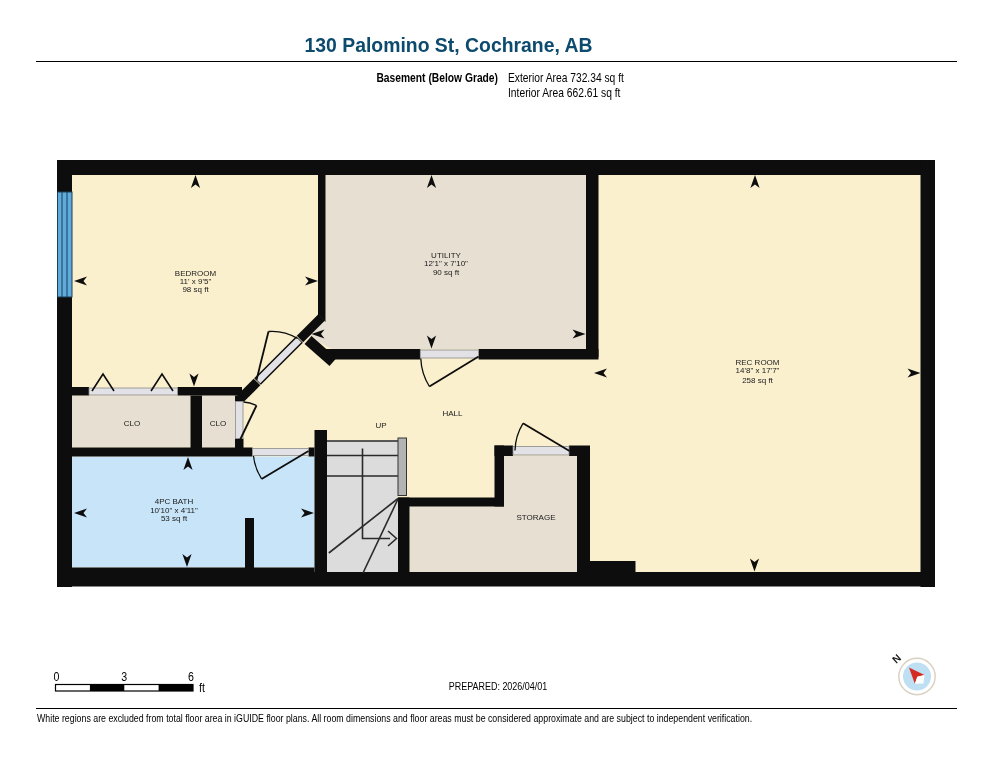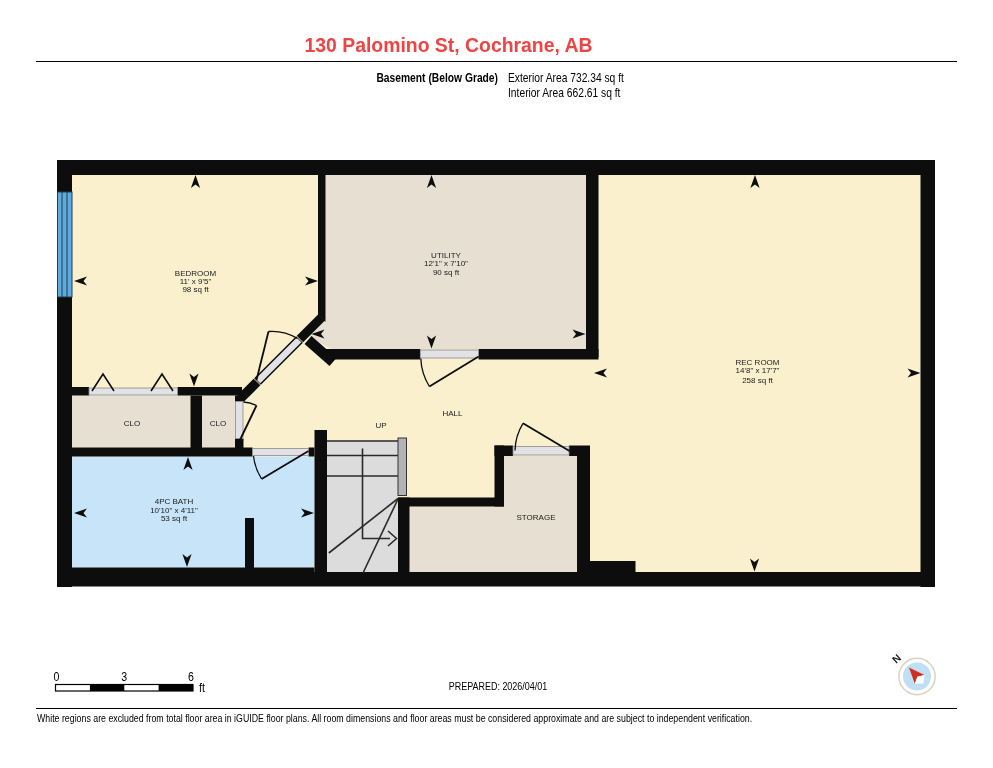--- a/index.html
+++ b/index.html
@@ -1,17 +1,17 @@
 <!DOCTYPE html>
 <html><head>
 <meta charset="utf-8">
 <style>
 html,body{margin:0;padding:0;background:#ffffff;}
 #page{position:relative;width:993px;height:768px;overflow:hidden;background:#ffffff;font-family:"Liberation Sans",sans-serif;}
-.title{position:absolute;left:0;top:34px;width:897px;text-align:center;font-size:19.4px;font-weight:bold;color:#ef4444;}
+.title{position:absolute;left:0;top:34px;width:897px;text-align:center;font-size:19.4px;font-weight:bold;color:#0c4a6e;}
 .rule{position:absolute;left:36px;width:921px;height:1.6px;background:#000;}
 .floorname{position:absolute;left:198px;top:69.5px;width:300px;text-align:right;font-size:13px;font-weight:bold;color:#000;transform:scaleX(0.79);transform-origin:100% 0;}
 .areas{position:absolute;left:508px;top:69.5px;font-size:13px;color:#000;line-height:15.3px;transform:scaleX(0.79);transform-origin:0 0;}
 .prepared{position:absolute;left:397.5px;top:679.6px;width:200px;text-align:center;font-size:11.5px;color:#000;transform:scaleX(0.78);}
 .footer{position:absolute;left:37px;top:712.5px;font-size:10px;color:#000;transform:scaleX(0.88);transform-origin:0 0;}
 svg{position:absolute;left:0;top:0;}
 </style>
 </head>
 <body>
 <div id="page">

